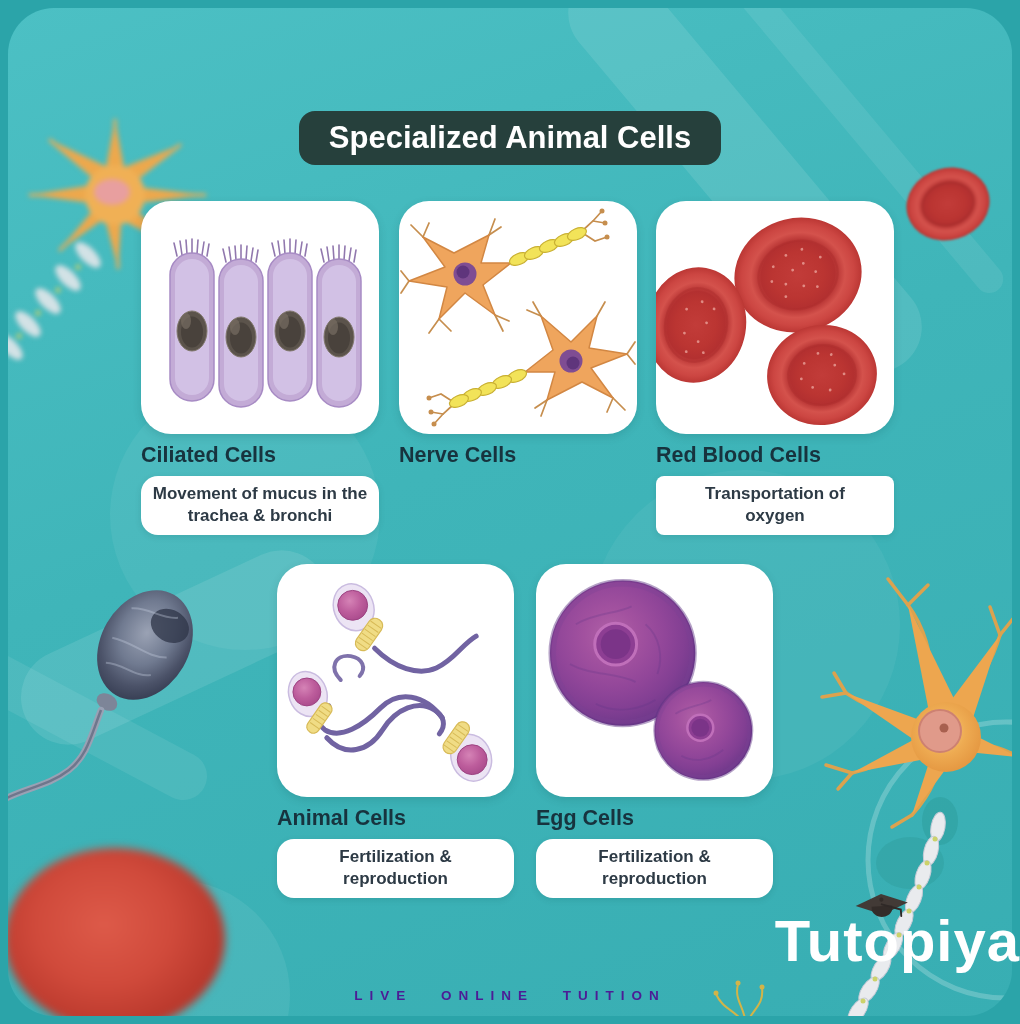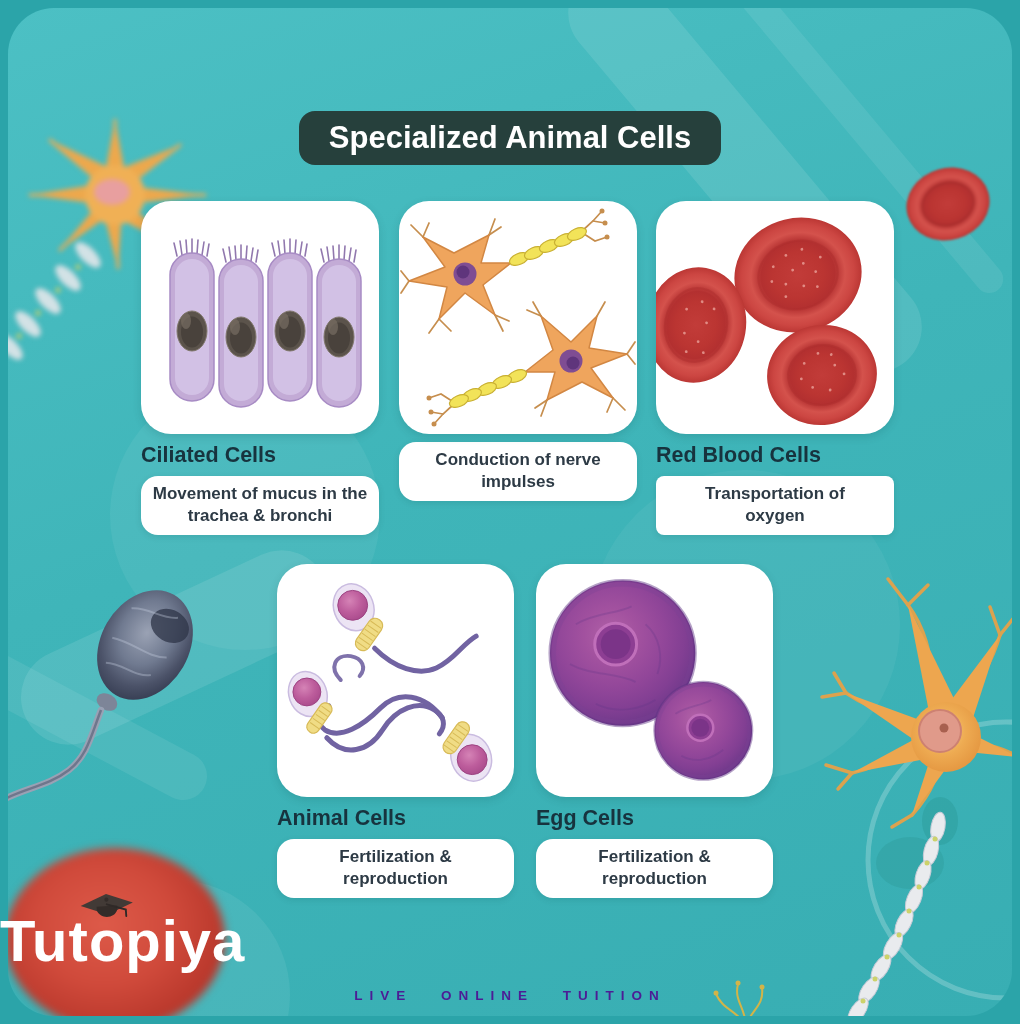--- a/index.html
+++ b/index.html
@@ -59,21 +59,21 @@
   }
   .cell-desc{
     margin-top:8px;background:#ffffff;border-radius:17px;min-height:56px;
     box-shadow:0 2px 6px rgba(0,60,60,.13);
     display:flex;align-items:center;justify-content:flex-end;text-align:center;
     font-weight:bold;font-size:17px;line-height:1.32;color:#2d3a45;
     padding:7px 10px;box-sizing:border-box;
   }
   .g3 .cell-desc{padding:7px 34px;border-radius:8px;}
 
-  .brand-row{position:absolute;top:907px;left:0;width:100%;display:flex;justify-content:flex-start;z-index:3;}
+  .brand-row{position:absolute;top:907px;left:0;width:100%;display:flex;justify-content:flex-end;z-index:3;}
   .brand{position:relative;font-size:58px;font-weight:bold;color:#ffffff;letter-spacing:1px;}
   .brand-o{position:relative;display:inline-block;}
   .cap-icon{position:absolute;left:50%;top:-15px;transform:translateX(-50%) rotate(-4deg);width:56px;height:32px;}
   .tagline{
     position:absolute;top:988px;left:0;width:100%;text-align:center;z-index:3;
     font-size:13.5px;font-weight:bold;letter-spacing:7px;word-spacing:18px;color:#4c1d95;
   }
 </style>
 </head>
 <body>
@@ -336,23 +336,21 @@
           <circle cx="174" cy="162" r="6.5" fill="#5f357c"></circle>
         <g fill="#f2e359" stroke="#c9b033" stroke-width="1.2">
           <ellipse cx="118" cy="175" rx="10" ry="5.5" transform="rotate(-23 118 175)"></ellipse>
           <ellipse cx="103" cy="181" rx="10" ry="5.5" transform="rotate(-23 103 181)"></ellipse>
           <ellipse cx="88" cy="188" rx="10" ry="5.5" transform="rotate(-23 88 188)"></ellipse>
           <ellipse cx="73" cy="194" rx="10" ry="5.5" transform="rotate(-23 73 194)"></ellipse>
           <ellipse cx="60" cy="200" rx="10" ry="5.5" transform="rotate(-23 60 200)"></ellipse>
         </g>
       </svg>
     </div>
-    <div class="cell-desc">
-      <span>Conduction of nerve impulses</span>
-    </div>
+    <div class="cell-name">Nerve Cells</div>
   </section>
 
   <section class="cell-group g3">
     <div class="card">
       <svg viewBox="0 0 238 233">
         <defs>
           <radialGradient id="rbcg" cx="50%" cy="50%" r="50%">
             <stop offset="0%" stop-color="#c23c39"></stop>
               <stop offset="40%" stop-color="#bb3532"></stop>
             <stop offset="58%" stop-color="#b33030"></stop>

